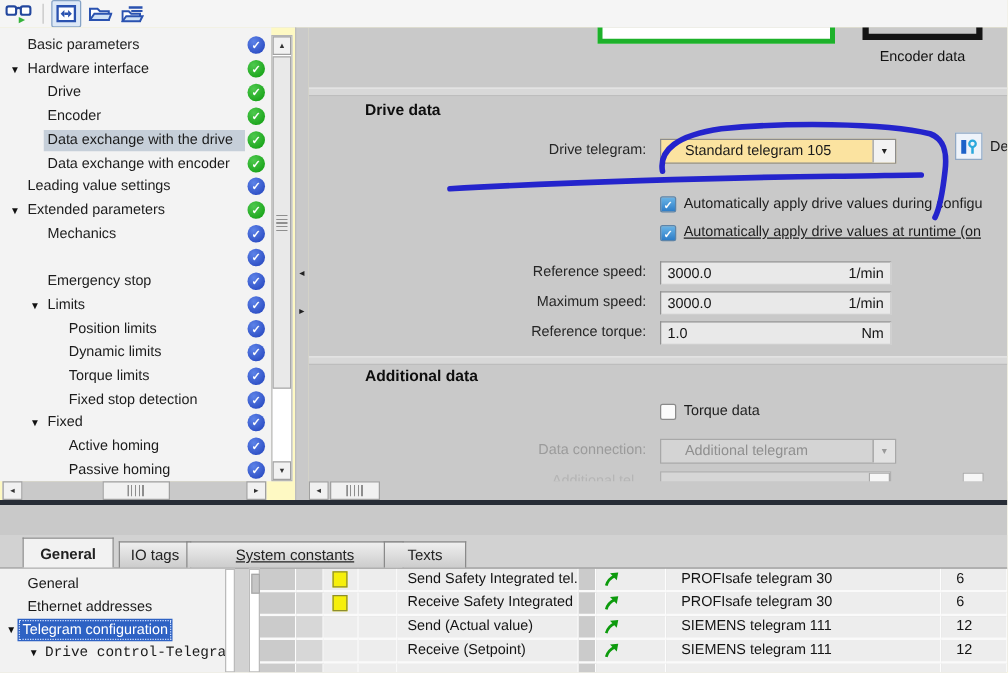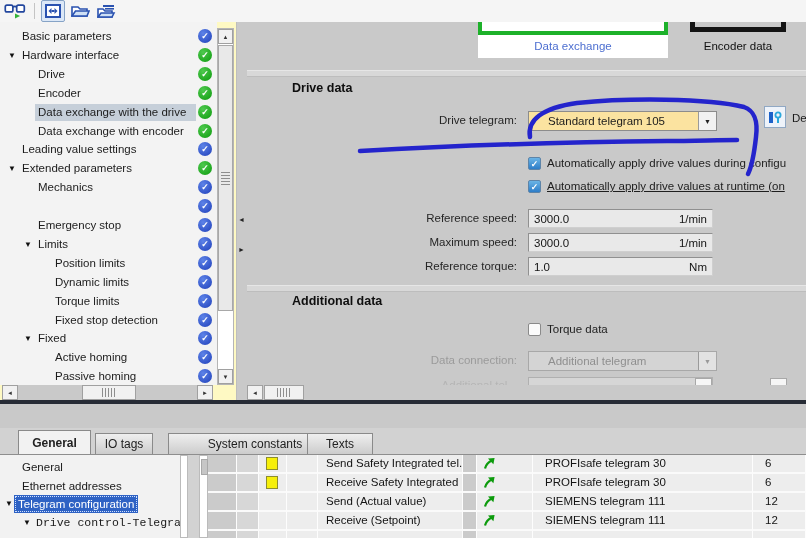--- a/index.html
+++ b/index.html
@@ -229,21 +229,20 @@
     </div>
 
     <div class="splitter">
       <span style="top:194px;">◄</span>
       <span style="top:224px;">►</span>
     </div>
 
     <div class="content">
 
       <div class="blk-green"></div>
-      <div class="cap-green">Data exchange</div>
       <div class="blk-black"></div>
       <div class="cap-black">Encoder data</div>
 
       <div class="secsep" style="top:48px;"></div>
       <div class="h1" style="top:59px;">Drive data</div>
 
       <div class="flabel" style="top:92px;">Drive telegram:</div>
       <div class="dd" style="top:89px;">
         <span class="txt">Standard telegram 105</span>
         <span class="btn">▼</span>
@@ -316,21 +315,21 @@
       <div class="thumb" style="left:17px;width:40px;">
           <div class="hgrip"></div>
         </div>
     </div>
   </div>
 
   <div class="darksep"></div>
   <div class="tabbar">
       <div class="tab active" style="left: 18px; width: 73px;">General</div>
       <div class="tab" style="left: 95px; width: 58px;">IO tags</div>
-      <div class="tab" style="left: 168px; width: 174px;">System constants</div>
+      <div class="tab" style="left: 149px; width: 174px; text-decoration: underline;">System constants</div>
       <div class="tab" style="left: 307px; width: 66px;">Texts</div>
     </div>
 
   <div class="insp-body">
     <div class="insp-nav">
         <div class="inav-row" style="top: 3px;">
           <span class="lbl" style="left: 22px;">General</span>
         </div>
         <div class="inav-row" style="top: 21.6px;">
           <span class="lbl" style="left: 22px;">Ethernet addresses</span>

